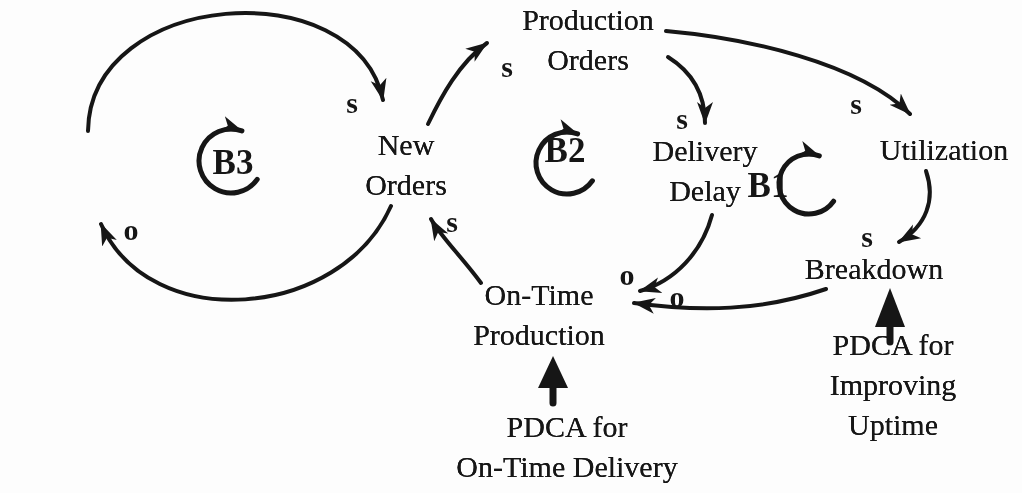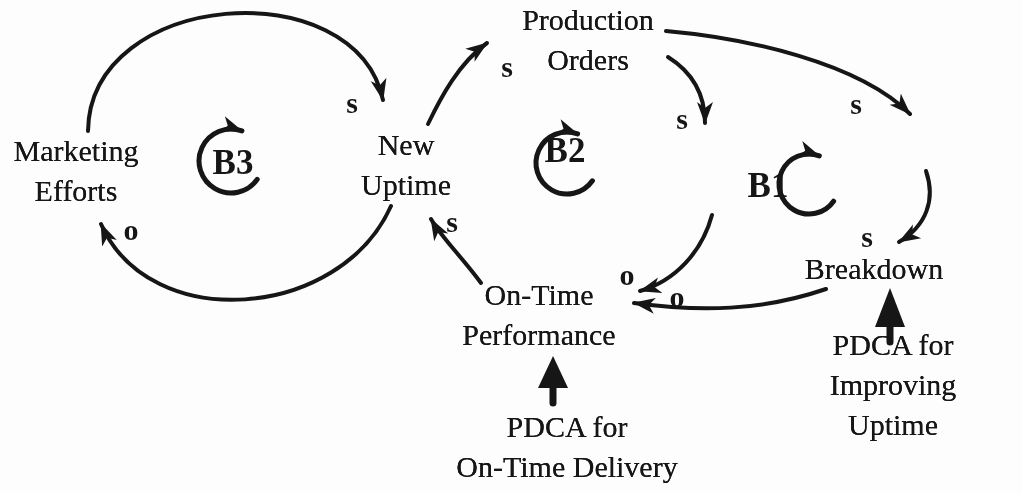--- a/index.html
+++ b/index.html
@@ -74,29 +74,30 @@
         <line x1="553" y1="403" x2="553" y2="384"></line>
         <line x1="890" y1="342" x2="890" y2="324"></line>
       </g>
       <g fill="#161616" stroke="none">
         <polygon points="553,356 538,388 568,388"></polygon>
         <polygon points="890,288 875,327 905,327"></polygon>
       </g>
     </g>
   </svg>
 
-  <div class="lbl" style="left:76px;top:171px">Marketing
-Efforts</div>
   <div class="lbl" style="left:406px;top:165px">New
-Uptime</div>
+Orders</div>
   <div class="lbl" style="left:588px;top:40px">Production
 Orders</div>
+  <div class="lbl" style="left:705px;top:171px">Delivery
+Delay</div>
+  <div class="lbl" style="left:944px;top:150px">Utilization</div>
   <div class="lbl" style="left:874px;top:269px">Breakdown</div>
   <div class="lbl" style="left:539px;top:315px">On-Time
-Performance</div>
+Production</div>
 
   <div class="loop-id" style="left:233px;top:163px">B3</div>
   <div class="loop-id" style="left:565px;top:151px">B2</div>
   <div class="loop-id" style="left:768px;top:186px">B1</div>
 
   <div class="pol" style="left:352px;top:103px">s</div>
   <div class="pol" style="left:131px;top:230px">o</div>
   <div class="pol" style="left:507px;top:67px">s</div>
   <div class="pol" style="left:682px;top:119px">s</div>
   <div class="pol" style="left:856px;top:104px">s</div>

